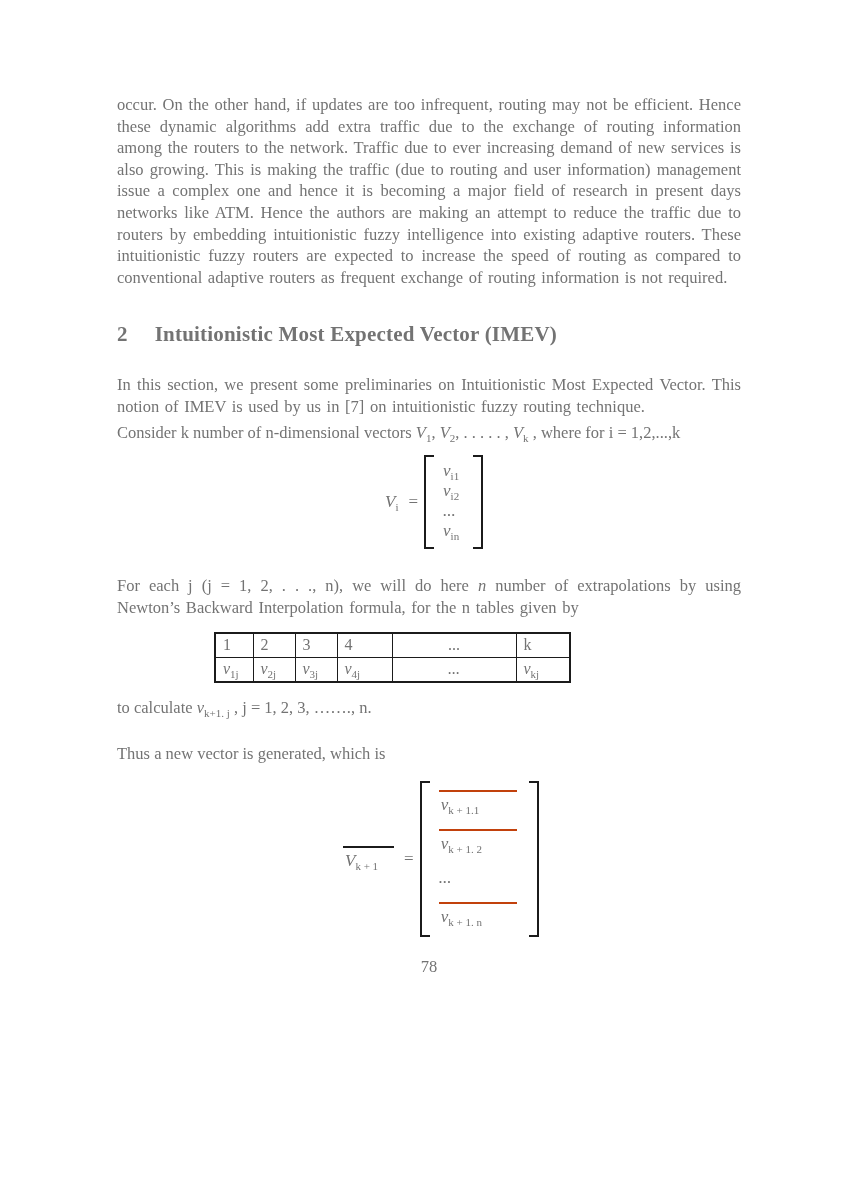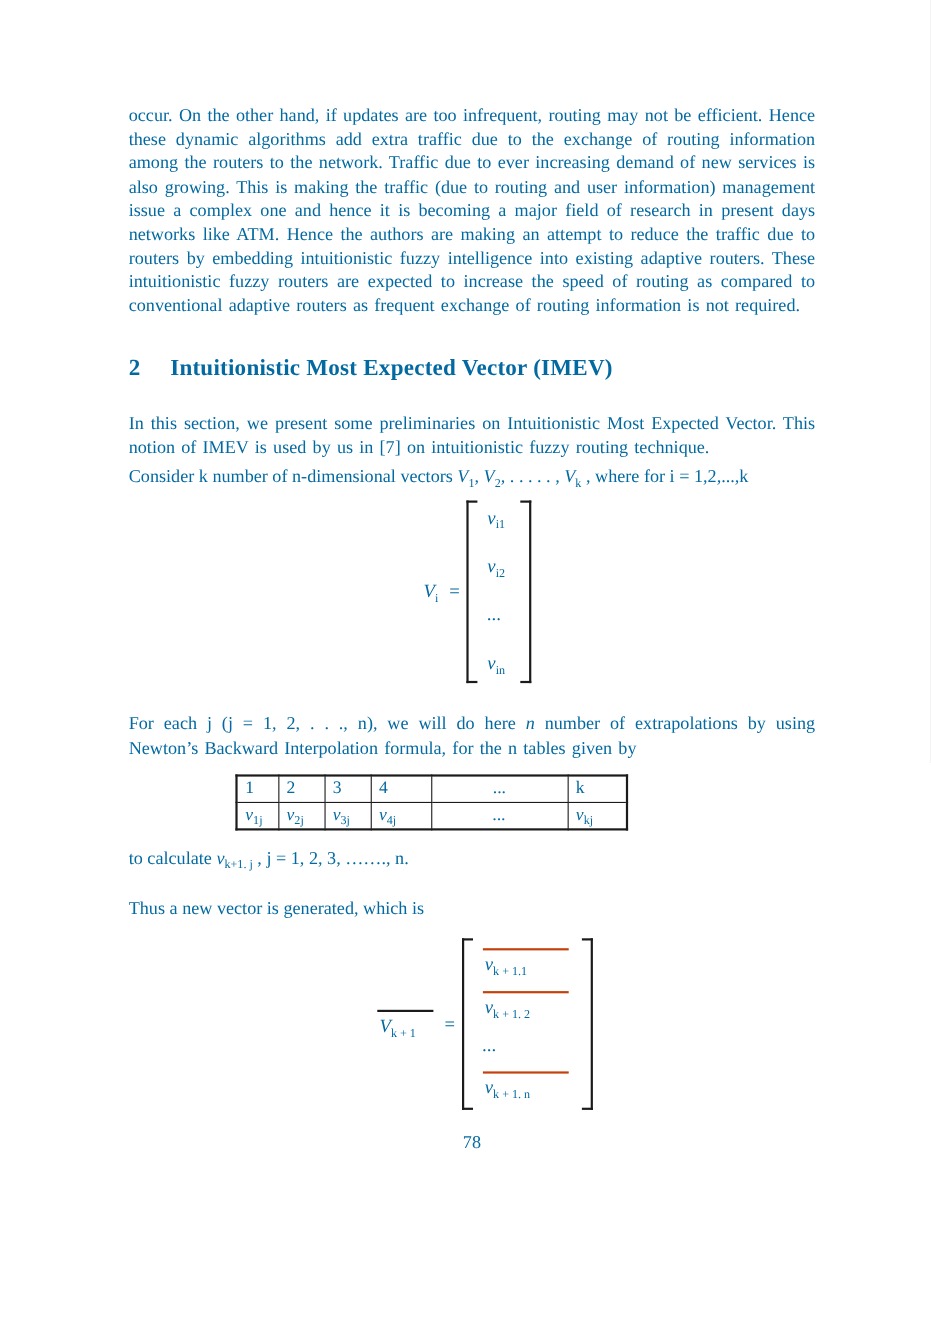--- a/index.html
+++ b/index.html
@@ -1,18 +1,18 @@
 <!DOCTYPE html>
 <html><head>
 <meta charset="utf-8">
 <style>
   html,body { margin:0; padding:0; background:#e8e8e8; }
   .page {
     width:846px; height:1197px; background:#ffffff; position:relative;
-    font-family:"Liberation Serif", serif; color:#0369a1; overflow:hidden;
+    font-family:"Liberation Serif", serif; color:#737373; overflow:hidden;
     margin:0 auto;
   }
   .content { position:absolute; left:117px; top:94px; width:624px; }
   p { margin:0; }
   .body { font-size:16.5px; line-height:1.31; }
   .just { text-align:justify; text-align-last:left; word-spacing:1.5px; }
   .sec-heading { font-size:21px; font-weight:bold; margin-top:34px; letter-spacing:0.2px; }
   .sec-num { display:inline-block; margin-right:27px; }
   .sec-intro { margin-top:27px; }
   .subsec-heading { font-size:18px; font-weight:bold; margin-top:27px; }
@@ -20,21 +20,21 @@
   .consider { margin-top:4px; }
   i.mv { font-family:"Liberation Serif", serif; }
   sub { font-size:11px; line-height:0; }
   .formula { display:flex; align-items:center; font-size:17px; }
   .formula-vi { margin:12px 0 0 268px; }
   .formula-vk1 { margin:16px 0 0 226px; }
   .eq { margin:0 6px 0 10px; }
   .matrix { display:flex; align-items:stretch; }
   .br-l { width:8px; border:2px solid #1b1b1b; border-right:none; }
   .br-r { width:8px; border:2px solid #1b1b1b; border-left:none; }
-  .mcol { display:flex; flex-direction:column; gap:24px; padding:6px 14px 8px 9px; }
+  .mcol { display:flex; flex-direction:column; gap:0; padding:6px 14px 8px 9px; }
   .mcol2 { gap:14px; padding:9px 12px 10px 9px; }
   .ovl { display:inline-block; border-top:2px solid #c2410c; padding:3px 10px 0 2px; min-width:66px; }
   .lhs-ovl { display:inline-block; border-top:2px solid #1b1b1b; padding:3px 16px 0 2px; }
   .for-each { margin-top:26px; }
   .vtable { border-collapse:collapse; border:2px solid #1b1b1b; margin:13px 0 0 97px; }
   .vtable td { border:1px solid #1b1b1b; font-size:16px; padding:0 7px; height:23px; vertical-align:middle; }
   .vtable td.dots { text-align:center; }
   .calc { margin-top:14px; }
   .thus { margin-top:25px; }
   .final { margin-top:28px; }

